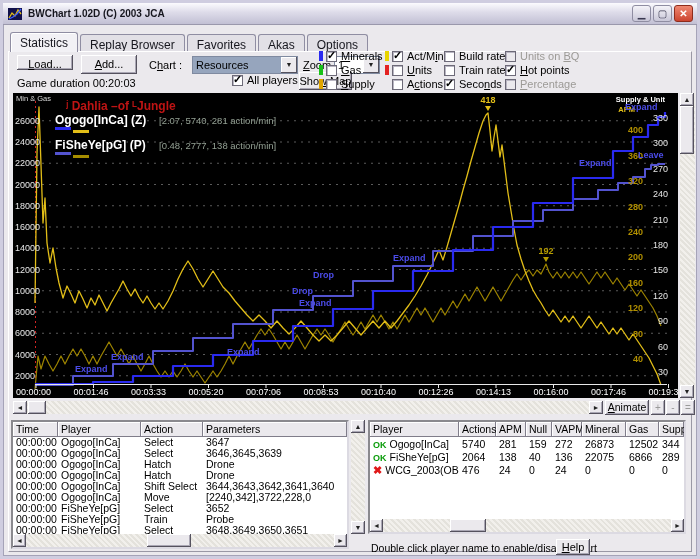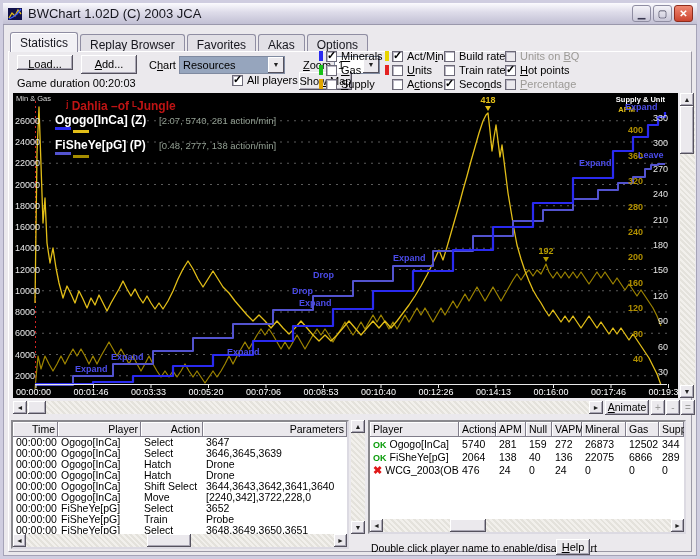--- a/index.html
+++ b/index.html
@@ -4,21 +4,21 @@
 <style>
   *{box-sizing:border-box;margin:0;padding:0}
   html,body{width:700px;height:559px;overflow:hidden}
   body{font-family:"Liberation Sans",sans-serif;background:#9a98a8}
   #win{position:relative;width:700px;height:559px;background:#ebe9ed;
        border:3px solid #cfcde0;box-shadow:inset 0 0 0 1px #a5a3b8, 0 0 0 1px #6b6980}
   
   #titlebar{position:absolute;left:0;top:0;right:0;height:22px;
     background:linear-gradient(180deg,#fbfbfe 0%,#dddbe9 45%,#c2c0d4 100%);
     display:flex;align-items:center;padding:0 4px;border-bottom:1px solid #9a98ac}
-  #title{font-size:13px;font-weight:normal;color:#16161e;margin-left:5px;flex:1;
+  #title{font-size:10px;font-weight:bold;color:#16161e;margin-left:5px;flex:1;
     white-space:nowrap;overflow:hidden}
   .winbtns{display:flex;gap:2px}
   .wbtn{width:19px;height:17px;border-radius:3px;font-size:10px;line-height:15px;text-align:center;
     background:linear-gradient(180deg,#f4f3f8,#c9c7d8);border:1px solid #8f8da2;color:#3a3950;cursor:default}
   .wbtn.close{background:linear-gradient(180deg,#ef8872,#cc4430);color:#fff;border-color:#8e2c1d;font-weight:bold}
   
   #tabstrip{position:absolute;left:7px;top:29px;height:20px;display:flex;align-items:flex-end}
   .tab{font-size:12px;padding:3px 9px 2px;background:#e2e0e6;border:1px solid #8f8da2;border-bottom:none;
     border-radius:3px 3px 0 0;margin-right:2px;color:#16161e;position:relative;height:18px;white-space:nowrap}
   .tab.active{background:#f2f1f5;height:20px;z-index:3;box-shadow:inset 1px 1px 0 #fff}
@@ -84,21 +84,21 @@
       <div class="tab">Replay Browser</div>
       <div class="tab">Favorites</div>
       <div class="tab">Akas</div>
       <div class="tab">Options</div>
     </div>
   <div id="pagepane"></div>
 
   <div class="btn" id="btn-load" style="left:14px;top:52px;width:56px;height:15px;line-height:19px"><u>L</u>oad...</div>
   <div class="btn" id="btn-add" style="left:78px;top:52px;width:56px;height:19px;line-height:19px"><u>A</u>dd...</div>
   <span class="lbl" style="left:146px;top:56px">C<u>h</u>art :</span>
-  <div class="combo" style="left:176px;top:53px;width:106px">
+  <div class="combo" style="left:189px;top:53px;width:106px">
     <span class="val" style="background:#96a5bd">Resources</span>
     <span class="drop">▼</span>
   </div>
   <span class="lbl" style="left:300px;top:56px"><u>Z</u>oom :</span>
   <div class="combo" style="left:331px;top:53px;width:46px">
     <span class="val">1</span>
     <span class="drop">▼</span>
   </div>
   <span class="lbl" style="left:14px;top:74px">Game duration 00:20:03</span>
   <div class="cbitem" style="left:229px;top:71px">
@@ -215,21 +215,21 @@
         <text x="475" y="10" fill="#e2be18" font-size="9" font-family="&quot;Liberation Sans&quot;,sans-serif" text-anchor="middle" font-weight="bold">418</text>
         <polygon points="472,13 478,13 475,18" fill="#e2be18"></polygon>
         <text x="533" y="161" fill="#b59b00" font-size="9" font-family="&quot;Liberation Sans&quot;,sans-serif" text-anchor="middle" font-weight="bold">192</text>
         <polygon points="530,164 536,164 533,169" fill="#b59b00"></polygon>
       </svg>
   </div>
   <div id="chart-vscroll"></div>
   <div id="chart-hscroll"></div>
 
   <div id="lefttable" class="tbl" style="left:8px;top:417px;width:338px;height:129px">
-      <div class="thead" style="grid-template-columns: 45px 83px 62px 144px; text-align: right;">
+      <div class="thead" style="grid-template-columns: 45px 83px 62px 144px;">
         <div class="hcell">Time</div>
         <div class="hcell">Player</div>
         <div class="hcell">Action</div>
         <div class="hcell">Parameters</div>
       </div>
       <div class="trow" style="grid-template-columns: 45px 83px 62px 144px;">
         <div class="tcell">00:00:00</div>
         <div class="tcell">Ogogo[InCa]</div>
         <div class="tcell">Select</div>
         <div class="tcell">3647</div>

